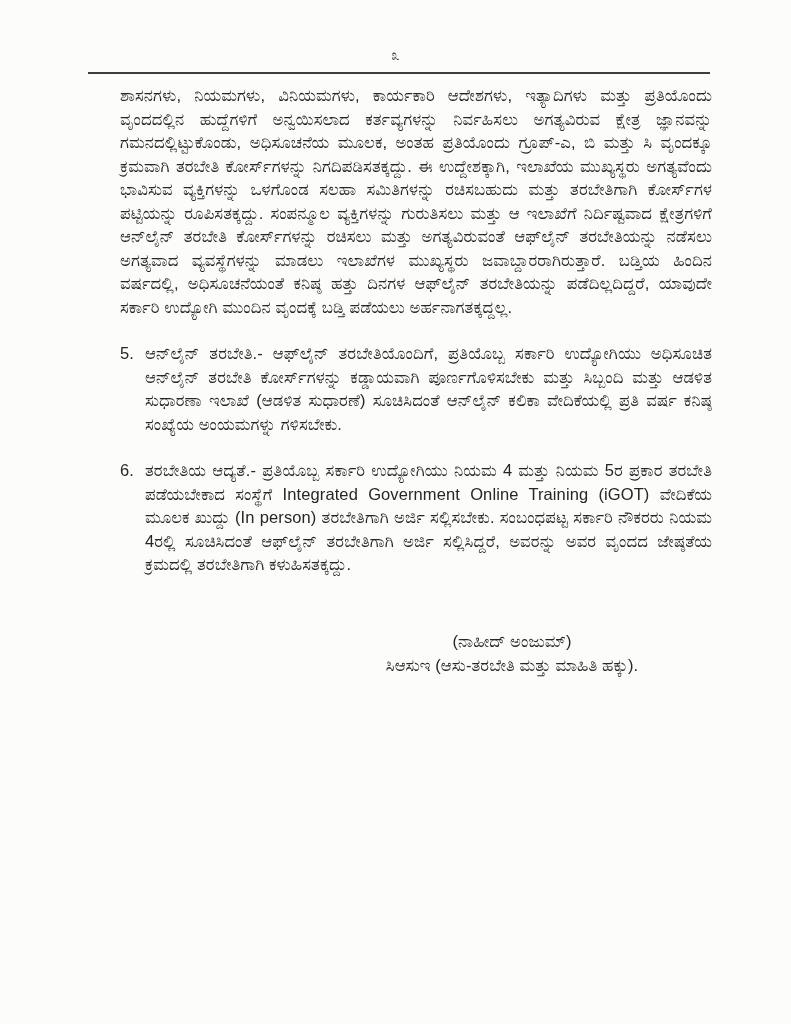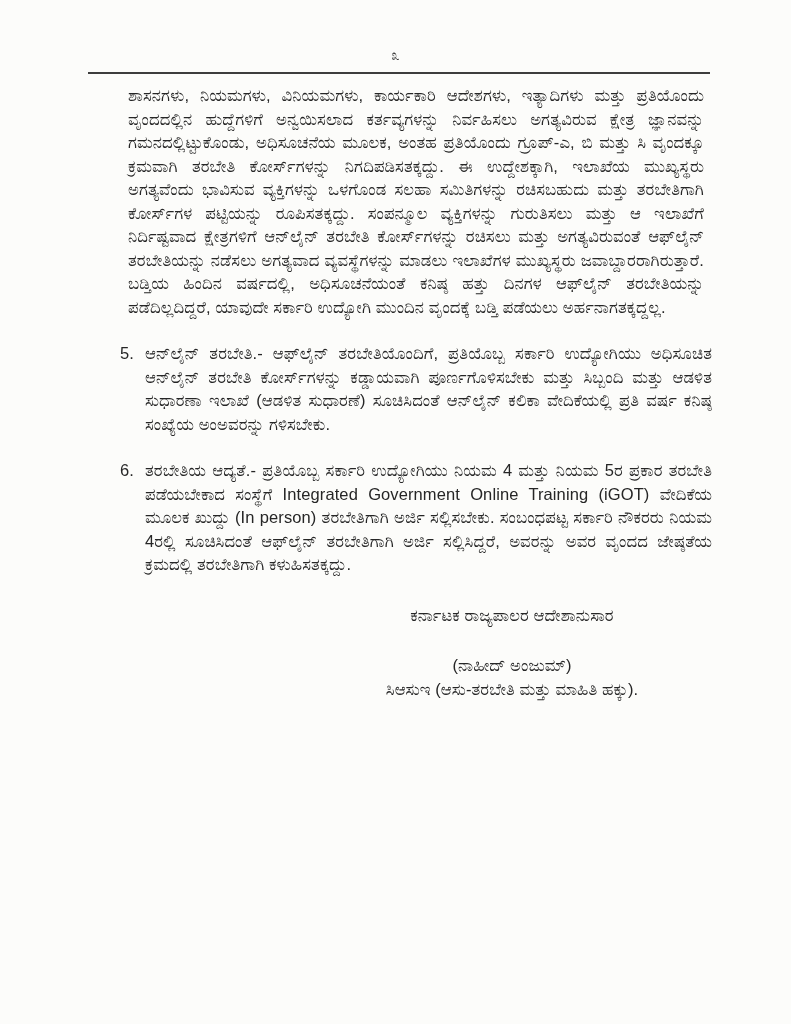--- a/index.html
+++ b/index.html
@@ -34,21 +34,21 @@
     border-top: 2px solid #3d3d3d;
     height: 0;
   }
   .content {
     margin: 10px 79px 0 120px; 
     font-size: 16.5px;
     line-height: 23.5px;
     letter-spacing: 0.1px;
   }
   .intro {
-    margin: 8px;
+    margin: 0;
     text-align: justify;
     text-justify: inter-word;
   }
   .rules-list {
     margin: 0;
     padding: 0;
     list-style: none;
   }
   .rule-item {
     display: flex;
@@ -93,35 +93,34 @@
   <main class="content">
 
     <p class="intro">ಶಾಸನಗಳು, ನಿಯಮಗಳು, ವಿನಿಯಮಗಳು, ಕಾರ್ಯಕಾರಿ ಆದೇಶಗಳು, ಇತ್ಯಾದಿಗಳು ಮತ್ತು ಪ್ರತಿಯೊಂದು ವೃಂದದಲ್ಲಿನ ಹುದ್ದೆಗಳಿಗೆ ಅನ್ವಯಿಸಲಾದ ಕರ್ತವ್ಯಗಳನ್ನು ನಿರ್ವಹಿಸಲು ಅಗತ್ಯವಿರುವ ಕ್ಷೇತ್ರ ಜ್ಞಾನವನ್ನು ಗಮನದಲ್ಲಿಟ್ಟುಕೊಂಡು, ಅಧಿಸೂಚನೆಯ ಮೂಲಕ, ಅಂತಹ ಪ್ರತಿಯೊಂದು ಗ್ರೂಪ್-ಎ, ಬಿ ಮತ್ತು ಸಿ ವೃಂದಕ್ಕೂ ಕ್ರಮವಾಗಿ ತರಬೇತಿ ಕೋರ್ಸ್‌ಗಳನ್ನು ನಿಗದಿಪಡಿಸತಕ್ಕದ್ದು. ಈ ಉದ್ದೇಶಕ್ಕಾಗಿ, ಇಲಾಖೆಯ ಮುಖ್ಯಸ್ಥರು ಅಗತ್ಯವೆಂದು ಭಾವಿಸುವ ವ್ಯಕ್ತಿಗಳನ್ನು ಒಳಗೊಂಡ ಸಲಹಾ ಸಮಿತಿಗಳನ್ನು ರಚಿಸಬಹುದು ಮತ್ತು ತರಬೇತಿಗಾಗಿ ಕೋರ್ಸ್‌ಗಳ ಪಟ್ಟಿಯನ್ನು ರೂಪಿಸತಕ್ಕದ್ದು. ಸಂಪನ್ಮೂಲ ವ್ಯಕ್ತಿಗಳನ್ನು ಗುರುತಿಸಲು ಮತ್ತು ಆ ಇಲಾಖೆಗೆ ನಿರ್ದಿಷ್ಟವಾದ ಕ್ಷೇತ್ರಗಳಿಗೆ ಆನ್‌ಲೈನ್ ತರಬೇತಿ ಕೋರ್ಸ್‌ಗಳನ್ನು ರಚಿಸಲು ಮತ್ತು ಅಗತ್ಯವಿರುವಂತೆ ಆಫ್‌ಲೈನ್ ತರಬೇತಿಯನ್ನು ನಡೆಸಲು ಅಗತ್ಯವಾದ ವ್ಯವಸ್ಥೆಗಳನ್ನು ಮಾಡಲು ಇಲಾಖೆಗಳ ಮುಖ್ಯಸ್ಥರು ಜವಾಬ್ದಾರರಾಗಿರುತ್ತಾರೆ. ಬಡ್ತಿಯ ಹಿಂದಿನ ವರ್ಷದಲ್ಲಿ, ಅಧಿಸೂಚನೆಯಂತೆ ಕನಿಷ್ಠ ಹತ್ತು ದಿನಗಳ ಆಫ್‌ಲೈನ್ ತರಬೇತಿಯನ್ನು ಪಡೆದಿಲ್ಲದಿದ್ದರೆ, ಯಾವುದೇ ಸರ್ಕಾರಿ ಉದ್ಯೋಗಿ ಮುಂದಿನ ವೃಂದಕ್ಕೆ ಬಡ್ತಿ ಪಡೆಯಲು ಅರ್ಹನಾಗತಕ್ಕದ್ದಲ್ಲ.</p>
 
     <ol class="rules-list">
 
       <li class="rule-item">
         <span class="rule-num">5.</span>
         <div class="rule-text">
           <span class="rule-heading">ಆನ್‌ಲೈನ್ ತರಬೇತಿ.-</span>
-          <span>ಆಫ್‌ಲೈನ್ ತರಬೇತಿಯೊಂದಿಗೆ, ಪ್ರತಿಯೊಬ್ಬ ಸರ್ಕಾರಿ ಉದ್ಯೋಗಿಯು ಅಧಿಸೂಚಿತ ಆನ್‌ಲೈನ್ ತರಬೇತಿ ಕೋರ್ಸ್‌ಗಳನ್ನು ಕಡ್ಡಾಯವಾಗಿ ಪೂರ್ಣಗೊಳಿಸಬೇಕು ಮತ್ತು ಸಿಬ್ಬಂದಿ ಮತ್ತು ಆಡಳಿತ ಸುಧಾರಣಾ ಇಲಾಖೆ (ಆಡಳಿತ ಸುಧಾರಣೆ) ಸೂಚಿಸಿದಂತೆ ಆನ್‌ಲೈನ್ ಕಲಿಕಾ ವೇದಿಕೆಯಲ್ಲಿ ಪ್ರತಿ ವರ್ಷ ಕನಿಷ್ಠ ಸಂಖ್ಯೆಯ ಅಂಅವರನ್ನು ಗಳಿಸಬೇಕು.</span>
+          <span>ಆಫ್‌ಲೈನ್ ತರಬೇತಿಯೊಂದಿಗೆ, ಪ್ರತಿಯೊಬ್ಬ ಸರ್ಕಾರಿ ಉದ್ಯೋಗಿಯು ಅಧಿಸೂಚಿತ ಆನ್‌ಲೈನ್ ತರಬೇತಿ ಕೋರ್ಸ್‌ಗಳನ್ನು ಕಡ್ಡಾಯವಾಗಿ ಪೂರ್ಣಗೊಳಿಸಬೇಕು ಮತ್ತು ಸಿಬ್ಬಂದಿ ಮತ್ತು ಆಡಳಿತ ಸುಧಾರಣಾ ಇಲಾಖೆ (ಆಡಳಿತ ಸುಧಾರಣೆ) ಸೂಚಿಸಿದಂತೆ ಆನ್‌ಲೈನ್ ಕಲಿಕಾ ವೇದಿಕೆಯಲ್ಲಿ ಪ್ರತಿ ವರ್ಷ ಕನಿಷ್ಠ ಸಂಖ್ಯೆಯ ಅಂಯಮಗಳ್ನು ಗಳಿಸಬೇಕು.</span>
         </div>
       </li>
 
       <li class="rule-item">
         <span class="rule-num">6.</span>
         <div class="rule-text">
           <span class="rule-heading">ತರಬೇತಿಯ ಆದ್ಯತೆ.-</span>
           <span>ಪ್ರತಿಯೊಬ್ಬ ಸರ್ಕಾರಿ ಉದ್ಯೋಗಿಯು ನಿಯಮ 4 ಮತ್ತು ನಿಯಮ 5ರ ಪ್ರಕಾರ ತರಬೇತಿ ಪಡೆಯಬೇಕಾದ ಸಂಸ್ಥೆಗೆ Integrated Government Online Training (iGOT) ವೇದಿಕೆಯ ಮೂಲಕ ಖುದ್ದು (In person) ತರಬೇತಿಗಾಗಿ ಅರ್ಜಿ ಸಲ್ಲಿಸಬೇಕು. ಸಂಬಂಧಪಟ್ಟ ಸರ್ಕಾರಿ ನೌಕರರು ನಿಯಮ 4ರಲ್ಲಿ ಸೂಚಿಸಿದಂತೆ ಆಫ್‌ಲೈನ್ ತರಬೇತಿಗಾಗಿ ಅರ್ಜಿ ಸಲ್ಲಿಸಿದ್ದರೆ, ಅವರನ್ನು ಅವರ ವೃಂದದ ಜೇಷ್ಠತೆಯ ಕ್ರಮದಲ್ಲಿ ತರಬೇತಿಗಾಗಿ ಕಳುಹಿಸತಕ್ಕದ್ದು.</span>
         </div>
       </li>
 
     </ol>
 
     <div class="signature-block">
-      <div>ಕರ್ನಾಟಕ ರಾಜ್ಯಪಾಲರ ಆದೇಶಾನುಸಾರ</div>
       <div class="sig-gap"></div>
       <div>(ನಾಹೀದ್ ಅಂಜುಮ್)</div>
       <div>ಸಿಆಸುಇ (ಆಸು-ತರಬೇತಿ ಮತ್ತು ಮಾಹಿತಿ ಹಕ್ಕು).</div>
     </div>
 
   </main>
 </div>
 
 </body></html>

